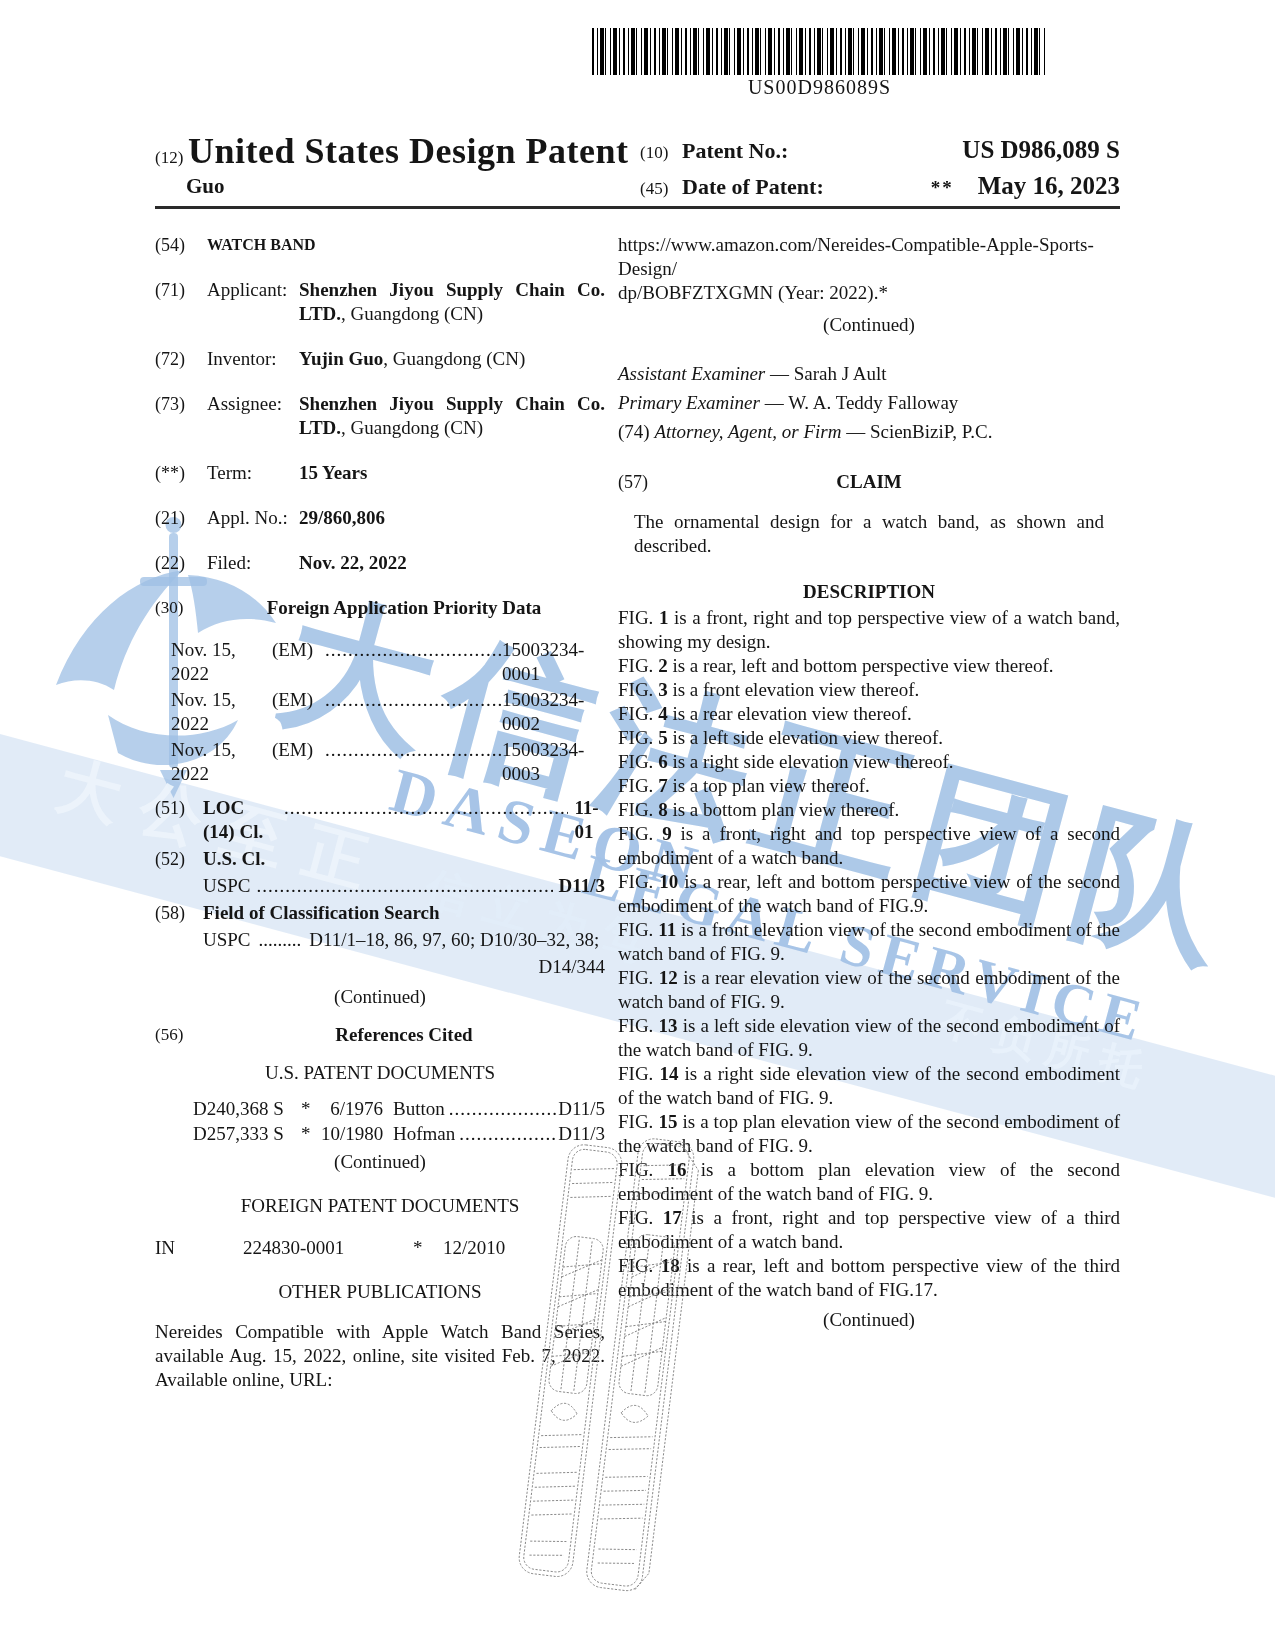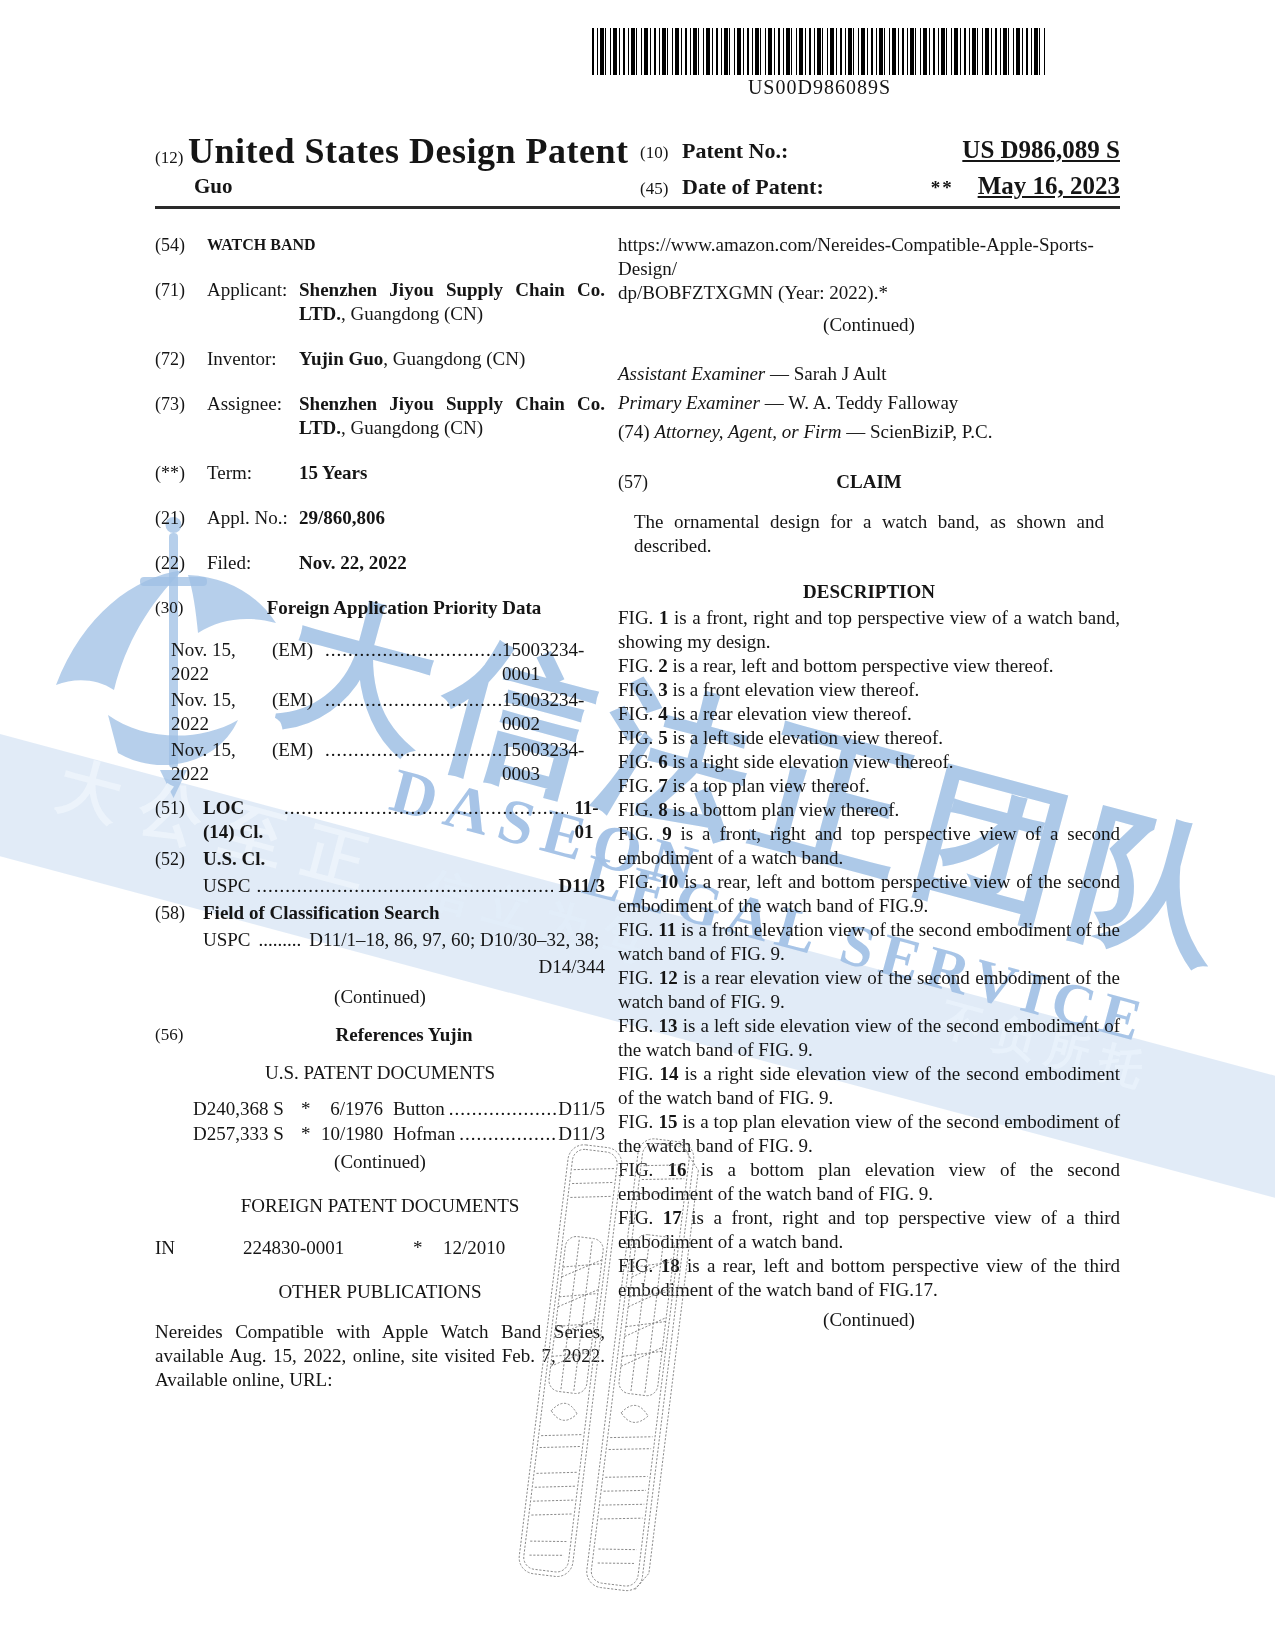--- a/index.html
+++ b/index.html
@@ -23,25 +23,25 @@
   .content{position:absolute;inset:0;z-index:1;}
   .barcode{position:absolute;left:592px;top:28px;width:455px;height:47px;background-color:#fff;
     background-image:repeating-linear-gradient(90deg,#000 0 2px,transparent 2px 5px,#000 5px 6px,
       transparent 6px 8px,#000 8px 12px,transparent 12px 13px,#000 13px 14px,transparent 14px 18px,
       #000 18px 19px,transparent 19px 21px,#000 21px 25px,transparent 25px 27px,#000 27px 28px,transparent 28px 31px);}
   .barcode-caption{position:absolute;left:592px;top:76px;width:455px;text-align:center;font-size:20px;letter-spacing:1px;}
   .hdr{position:absolute;left:155px;top:130px;width:965px;}
   .hdr-left{position:absolute;left:0;top:0;}
   .tag-sm{font-size:17px;}
   .hdr-title{font-size:36px;font-weight:bold;letter-spacing:0.5px;}
-  .hdr-author{font-size:21px;font-weight:bold;margin-left:39px;margin-top:2px;}
+  .hdr-author{font-size:21px;font-weight:bold;margin-left:31px;margin-top:2px;}
   .hdr-right{position:absolute;left:485px;top:6px;width:480px;}
   .hdr-row{display:grid;grid-template-columns:42px 178px 1fr;align-items:baseline;margin-bottom:8px;}
   .hdr-row .lbl{font-size:22px;font-weight:bold;}
-  .hdr-row .val{font-size:25px;font-weight:bold;text-align:right;text-decoration:underline;}
+  .hdr-row .val{font-size:25px;font-weight:bold;text-align:right;}
   .hdr-row .valwrap{display:flex;justify-content:flex-end;align-items:baseline;gap:24px;}
   .stars{font-size:19px;font-weight:bold;letter-spacing:2px;}
   .rule{position:absolute;left:155px;top:206px;width:965px;height:3px;background:#2a2a2a;}
   .col{position:absolute;top:233px;line-height:24px;}
   .col-left{left:155px;width:450px;}
   .col-right{left:618px;width:502px;}
   .frow{display:grid;grid-template-columns:48px 88px 1fr;column-gap:4px;margin-bottom:21px;}
   .frow .tag{font-size:18px;}
   .b{font-weight:bold;}
   .i{font-style:italic;}
@@ -218,21 +218,21 @@
       <div class="clsrow indent">
         <span>USPC</span>
         <span style="margin:0 8px;">.........</span>
         <span>D11/1–18, 86, 97, 60; D10/30–32, 38;</span>
       </div>
       <div class="right-al">D14/344</div>
       <div class="center" style="margin:6px 0 14px;">(Continued)</div>
 
       <div class="sec-head" style="margin-bottom:14px;">
         <span class="tag-sm">(56)</span>
-        <span class="b center">References Yujin</span>
+        <span class="b center">References Cited</span>
       </div>
 
       <div class="center" style="margin-bottom:12px;">U.S. PATENT DOCUMENTS</div>
 
       <div class="usdoc">
         <span class="num">D240,368 S</span>
         <span class="st">*</span>
         <span class="dt">6/1976</span>
         <span class="nm">Button</span>
         <span class="dots">........................................</span>

